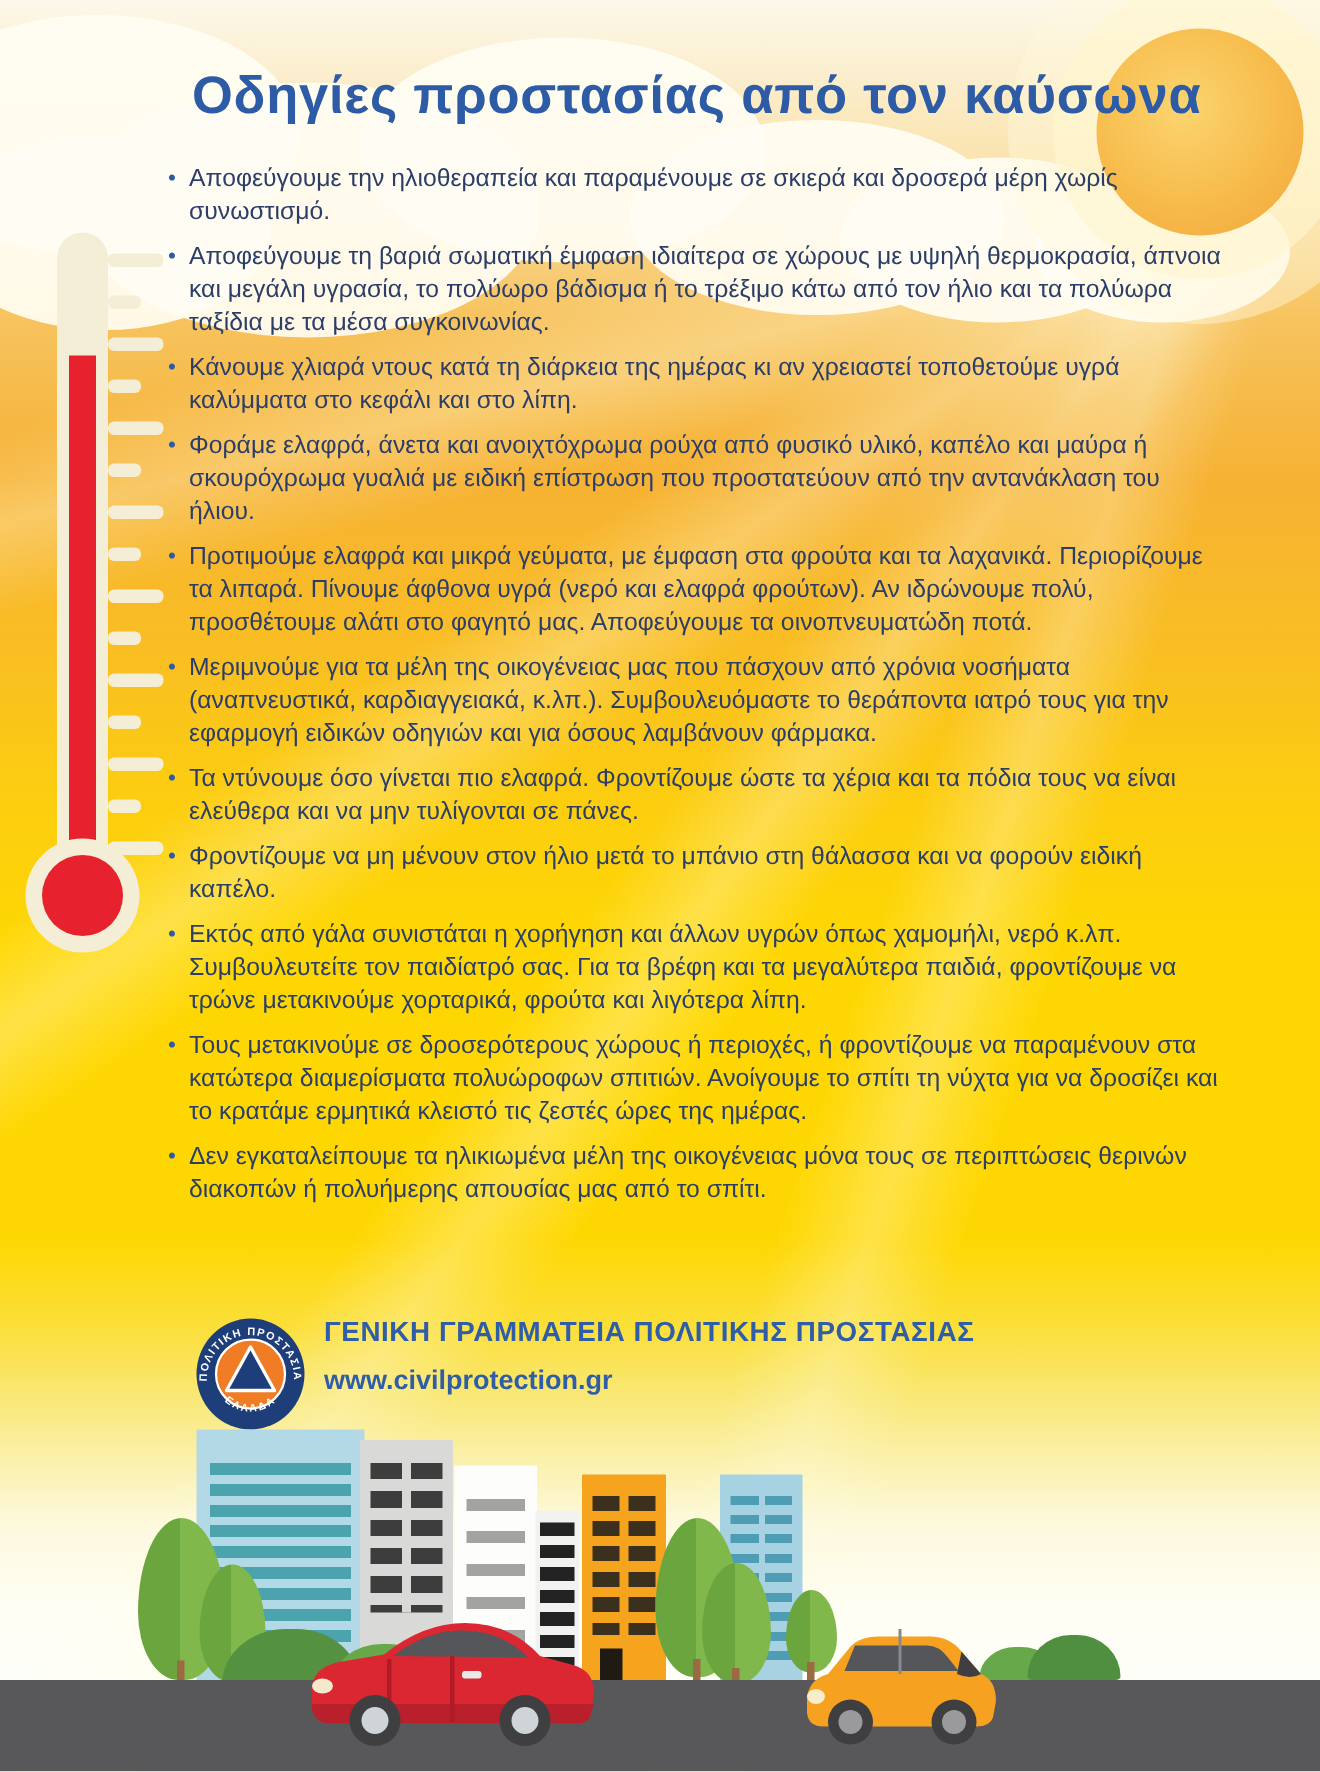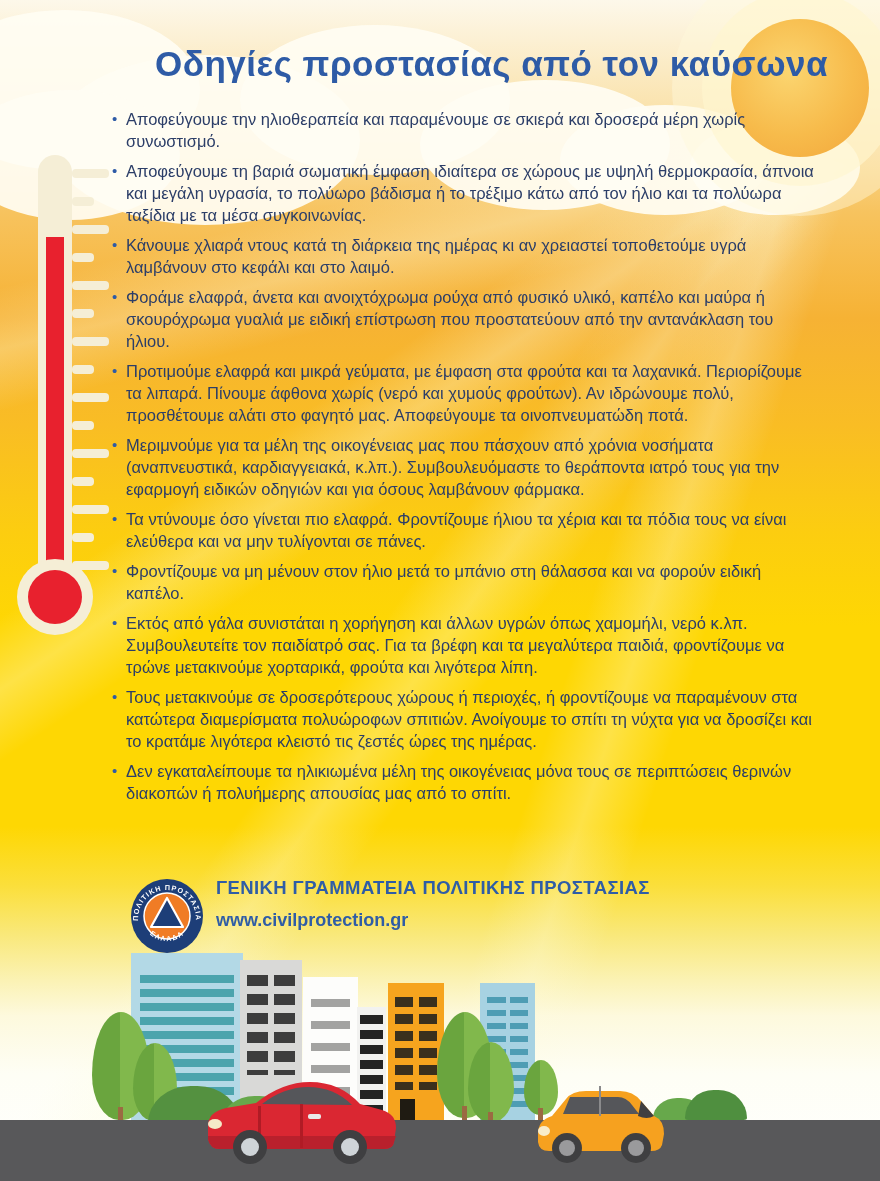--- a/index.html
+++ b/index.html
@@ -28,21 +28,21 @@
   .thermo{position:absolute;left:30px;top:155px;width:120px;height:500px;}
   .thermo .tube{position:absolute;left:8px;top:0;width:34px;height:446px;background:#f5eed6;border-radius:17px;}
   .thermo .mercury{position:absolute;left:16px;top:82px;width:18px;height:392px;background:#e8212e;}
   .thermo .bulb-outer{position:absolute;left:-13px;top:404px;width:76px;height:76px;border-radius:50%;background:#f5eed6;}
   .thermo .bulb-inner{position:absolute;left:-2px;top:415px;width:54px;height:54px;border-radius:50%;background:#e8212e;}
   .tick{position:absolute;left:42px;height:9px;border-radius:4px;background:#f5eed6;}
   .tick.long{width:37px;}
   .tick.short{width:22px;}
   
   .title{position:absolute;left:128px;top:44px;width:700px;
-         font-size:35px;font-weight:bold;letter-spacing:.5px;color:#2e5ba6;text-align:right;}
+         font-size:35px;font-weight:bold;letter-spacing:.5px;color:#2e5ba6;}
   .content{position:absolute;left:112px;top:108px;width:706px;color:#2c3e68;}
   .bullet{display:flex;margin-bottom:8px;font-size:16.5px;line-height:22px;}
   .bullet .dot{flex:0 0 14px;color:#2e5ba6;font-size:15px;line-height:22px;}
   .bullet .txt{flex:1;}
   .sec-head{font-size:26px;font-weight:bold;color:#1d3c70;letter-spacing:.3px;
             margin:20px 0 16px 0;}
   
   .footer{position:absolute;left:130px;top:877px;height:80px;}
   .footer .logo{position:absolute;left:0;top:0;}
   .footer .org{position:absolute;left:86px;top:0;width:560px;
@@ -133,51 +133,51 @@
     <div class="bullet">
       <span class="dot">•</span>
       <span class="txt">Αποφεύγουμε την ηλιοθεραπεία και παραμένουμε σε σκιερά και δροσερά μέρη χωρίς συνωστισμό.</span>
     </div>
     <div class="bullet">
       <span class="dot">•</span>
       <span class="txt">Αποφεύγουμε τη βαριά σωματική έμφαση ιδιαίτερα σε χώρους με υψηλή θερμοκρασία, άπνοια και μεγάλη υγρασία, το πολύωρο βάδισμα ή το τρέξιμο κάτω από τον ήλιο και τα πολύωρα ταξίδια με τα μέσα συγκοινωνίας.</span>
     </div>
     <div class="bullet">
       <span class="dot">•</span>
-      <span class="txt">Κάνουμε χλιαρά ντους κατά τη διάρκεια της ημέρας κι αν χρειαστεί τοποθετούμε υγρά λαμβάνουν στο κεφάλι και στο λαιμό.</span>
+      <span class="txt">Κάνουμε χλιαρά ντους κατά τη διάρκεια της ημέρας κι αν χρειαστεί τοποθετούμε υγρά καλύμματα στο κεφάλι και στο λίπη.</span>
     </div>
     <div class="bullet">
       <span class="dot">•</span>
       <span class="txt">Φοράμε ελαφρά, άνετα και ανοιχτόχρωμα ρούχα από φυσικό υλικό, καπέλο και μαύρα ή σκουρόχρωμα γυαλιά με ειδική επίστρωση που προστατεύουν από την αντανάκλαση του ήλιου.</span>
     </div>
     <div class="bullet">
       <span class="dot">•</span>
-      <span class="txt">Προτιμούμε ελαφρά και μικρά γεύματα, με έμφαση στα φρούτα και τα λαχανικά. Περιορίζουμε τα λιπαρά. Πίνουμε άφθονα χωρίς (νερό και χυμούς φρούτων). Αν ιδρώνουμε πολύ, προσθέτουμε αλάτι στο φαγητό μας. Αποφεύγουμε τα οινοπνευματώδη ποτά.</span>
+      <span class="txt">Προτιμούμε ελαφρά και μικρά γεύματα, με έμφαση στα φρούτα και τα λαχανικά. Περιορίζουμε τα λιπαρά. Πίνουμε άφθονα υγρά (νερό και ελαφρά φρούτων). Αν ιδρώνουμε πολύ, προσθέτουμε αλάτι στο φαγητό μας. Αποφεύγουμε τα οινοπνευματώδη ποτά.</span>
     </div>
     <div class="bullet">
       <span class="dot">•</span>
       <span class="txt">Μεριμνούμε για τα μέλη της οικογένειας μας που πάσχουν από χρόνια νοσήματα (αναπνευστικά, καρδιαγγειακά, κ.λπ.). Συμβουλευόμαστε το θεράποντα ιατρό τους για την εφαρμογή ειδικών οδηγιών και για όσους λαμβάνουν φάρμακα.</span>
     </div>
 
     <div class="bullet">
       <span class="dot">•</span>
-      <span class="txt">Τα ντύνουμε όσο γίνεται πιο ελαφρά. Φροντίζουμε ήλιου τα χέρια και τα πόδια τους να είναι ελεύθερα και να μην τυλίγονται σε πάνες.</span>
+      <span class="txt">Τα ντύνουμε όσο γίνεται πιο ελαφρά. Φροντίζουμε ώστε τα χέρια και τα πόδια τους να είναι ελεύθερα και να μην τυλίγονται σε πάνες.</span>
     </div>
     <div class="bullet">
       <span class="dot">•</span>
       <span class="txt">Φροντίζουμε να μη μένουν στον ήλιο μετά το μπάνιο στη θάλασσα και να φορούν ειδική καπέλο.</span>
     </div>
     <div class="bullet">
       <span class="dot">•</span>
       <span class="txt">Εκτός από γάλα συνιστάται η χορήγηση και άλλων υγρών όπως χαμομήλι, νερό κ.λπ. Συμβουλευτείτε τον παιδίατρό σας. Για τα βρέφη και τα μεγαλύτερα παιδιά, φροντίζουμε να τρώνε μετακινούμε χορταρικά, φρούτα και λιγότερα λίπη.</span>
     </div>
 
     <div class="bullet">
       <span class="dot">•</span>
-      <span class="txt">Τους μετακινούμε σε δροσερότερους χώρους ή περιοχές, ή φροντίζουμε να παραμένουν στα κατώτερα διαμερίσματα πολυώροφων σπιτιών. Ανοίγουμε το σπίτι τη νύχτα για να δροσίζει και το κρατάμε λιγότερα κλειστό τις ζεστές ώρες της ημέρας.</span>
+      <span class="txt">Τους μετακινούμε σε δροσερότερους χώρους ή περιοχές, ή φροντίζουμε να παραμένουν στα κατώτερα διαμερίσματα πολυώροφων σπιτιών. Ανοίγουμε το σπίτι τη νύχτα για να δροσίζει και το κρατάμε ερμητικά κλειστό τις ζεστές ώρες της ημέρας.</span>
     </div>
     <div class="bullet">
       <span class="dot">•</span>
       <span class="txt">Δεν εγκαταλείπουμε τα ηλικιωμένα μέλη της οικογένειας μόνα τους σε περιπτώσεις θερινών διακοπών ή πολυήμερης απουσίας μας από το σπίτι.</span>
     </div>
   </div>
 
   <div class="footer">
     <svg class="logo" width="74" height="78" viewBox="0 0 74 78">
       <ellipse cx="37" cy="39" rx="36" ry="37" fill="#1d3e78"></ellipse>

